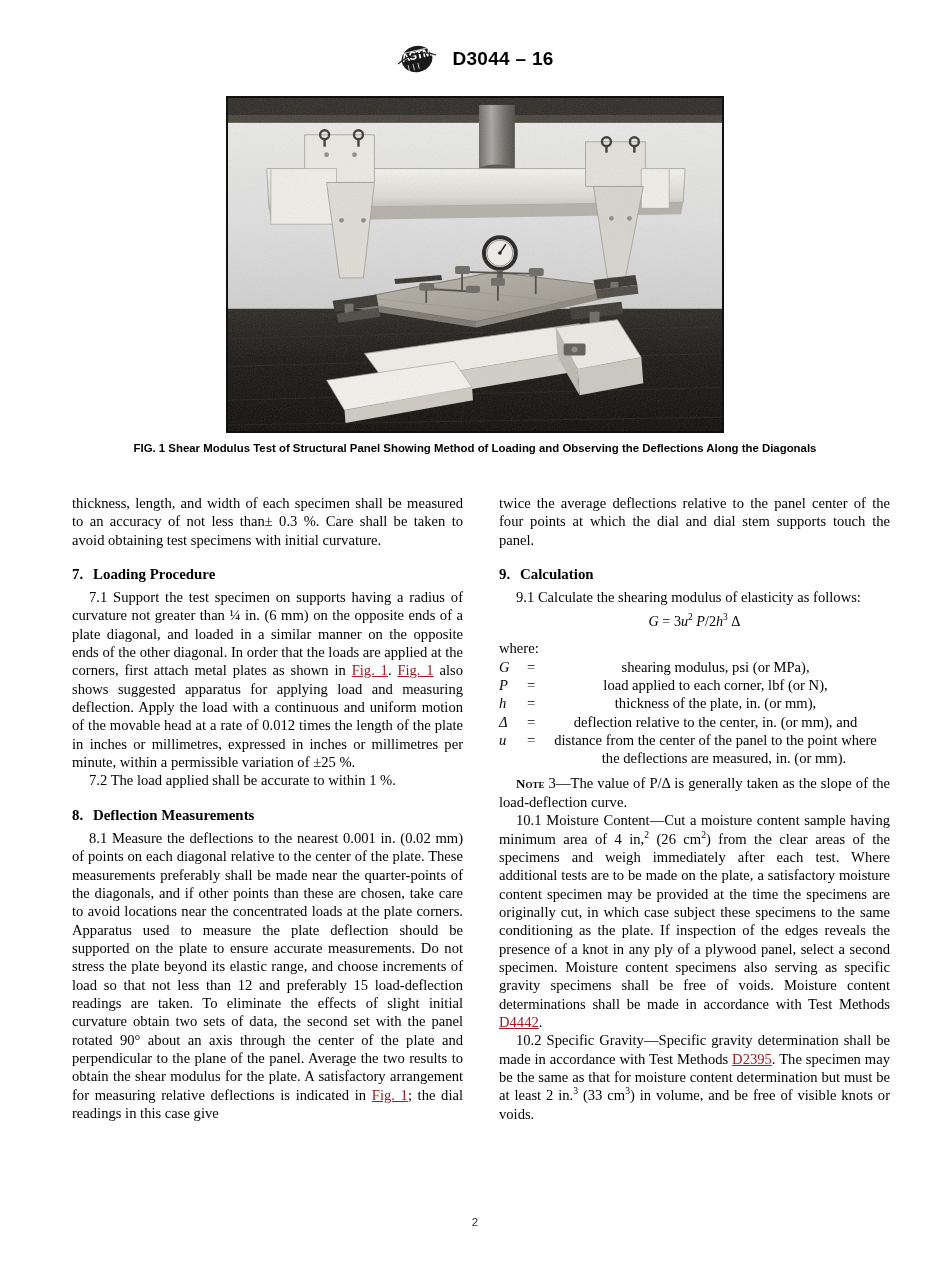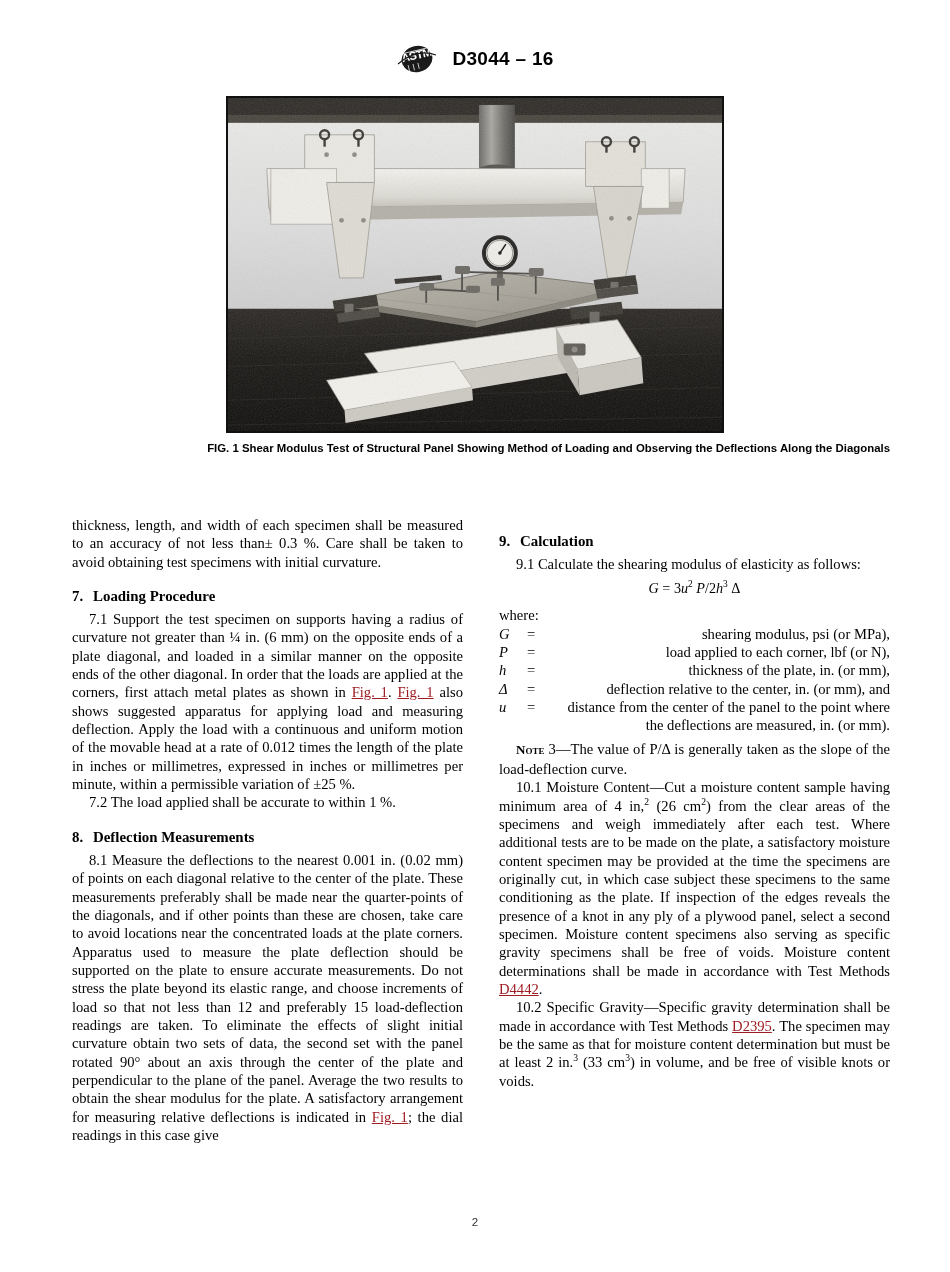--- a/index.html
+++ b/index.html
@@ -63,32 +63,32 @@
     display: block;
     border: 1px solid #111;
     box-sizing: border-box;
     background: #dcdcdc;
   }
   .fig-caption {
     position: absolute;
     top: 441px;
     left: 60px;
     width: 830px;
-    text-align: right;
+    text-align: center;
     font-family: "Liberation Sans", sans-serif;
     font-weight: bold;
     font-size: 11.4px;
     line-height: 15px;
     color: #000;
   }
 
   
   .columns {
     position: absolute;
-    top: 516px;
+    top: 494px;
     left: 72px;
     width: 818px;
     display: flex;
     gap: 36px;
   }
   .col {
     width: 391px;
   }
   .col p {
     margin: 0;
@@ -147,21 +147,21 @@
     width: 22px;
     font-style: italic;
     padding-left: 1px;
     white-space: nowrap;
   }
   td.eq {
     width: 20px;
     text-align: center;
   }
   td.def {
-    text-align: right;
+    text-align: center;
   }
   td.def .cont {
     display: block;
     padding-left: 17px;
   }
 
   .note {
     font-size: 12.6px;
     line-height: 15.6px;
     text-align: justify;
@@ -397,20 +397,21 @@
         <span class="num">8.</span><span>Deflection Measurements</span>
       </h3>
 
       <p class="indent">
         <span>8.1  Measure the deflections to the nearest 0.001 in. (0.02 mm) of points on each diagonal relative to the center of the plate. These measurements preferably shall be made near the quarter-points of the diagonals, and if other points than these are chosen, take care to avoid locations near the concentrated loads at the plate corners. Apparatus used to measure the plate deflection should be supported on the plate to ensure accurate measurements. Do not stress the plate beyond its elastic range, and choose increments of load so that not less than 12 and preferably 15 load-deflection readings are taken. To eliminate the effects of slight initial curvature obtain two sets of data, the second set with the panel rotated 90° about an axis through the center of the plate and perpendicular to the plane of the panel. Average the two results to obtain the shear modulus for the plate. A satisfactory arrangement for measuring relative deflections is indicated in </span><a class="link" href="#">Fig. 1</a><span>; the dial readings in this case give</span>
       </p>
     </div>
 
     <div class="col">
 
+      <p class="noindent">twice the average deflections relative to the panel center of the four points at which the dial and dial stem supports touch the panel.</p>
 
       <h3 class="section">
         <span class="num">9.</span><span>Calculation</span>
       </h3>
 
       <p class="indent">9.1  Calculate the shearing modulus of elasticity as follows:</p>
 
       <div class="formula">
         <span>G</span>
         <span class="up">=</span>

